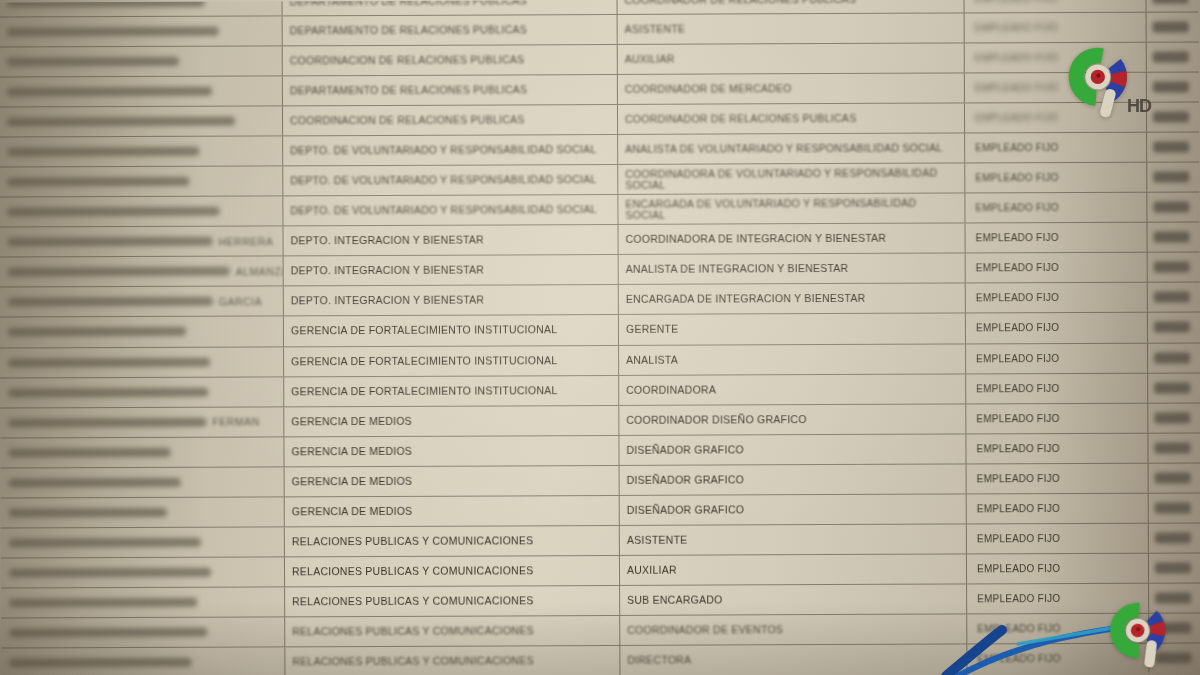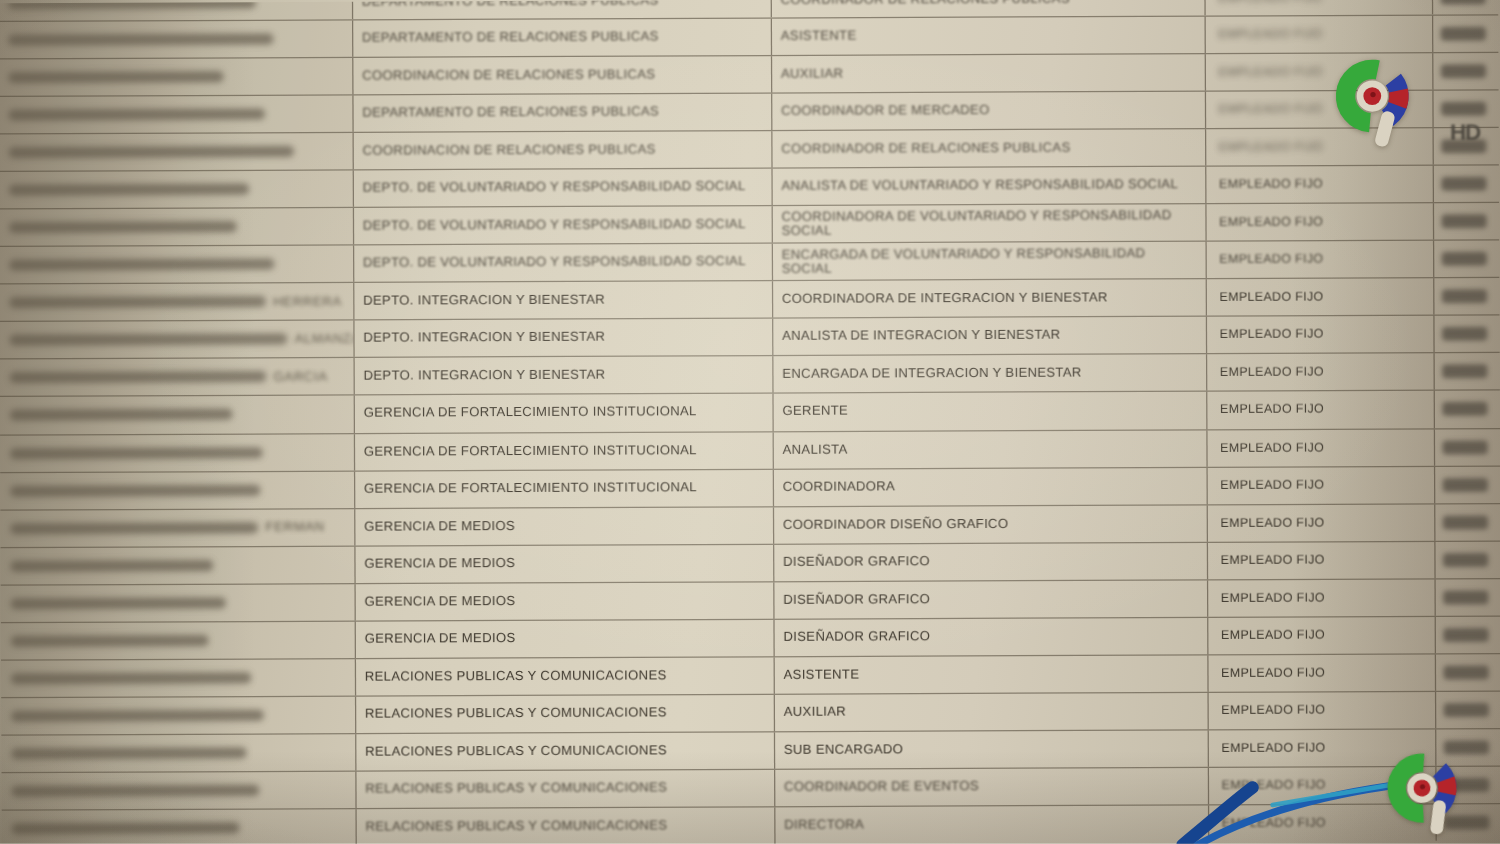--- a/index.html
+++ b/index.html
@@ -56,21 +56,21 @@
       radial-gradient(ellipse 70% 62% at 52% 42%, rgba(255,252,238,.14), transparent 62%),
       radial-gradient(ellipse 118% 112% at 50% 45%, transparent 54%, rgba(74,64,48,.18) 78%, rgba(58,50,37,.40) 100%),
       linear-gradient(90deg, rgba(84,74,58,.30), transparent 17%, transparent 86%, rgba(84,74,58,.22)),
       linear-gradient(0deg, rgba(70,60,46,.22), transparent 11%);
   }
   
   .logo9{position:absolute;filter:blur(.6px) drop-shadow(0 1px 2px rgba(60,50,30,.35));}
   .logo9.top{left:1063px;top:46px;}
   .logo9.bottom{left:1106px;top:601px;transform:rotate(-8deg);}
   .hd{
-    position:absolute;left:1160px;top:96px;
+    position:absolute;left:1127px;top:96px;
     font-weight:bold;font-size:18px;letter-spacing:-1px;color:#4f4a41;
     filter:blur(.7px);
   }
   .swoosh{position:absolute;left:928px;top:596px;pointer-events:none;
     filter:blur(.5px);}
 </style>
 </head>
 <body>
 
 <div class="scene">

